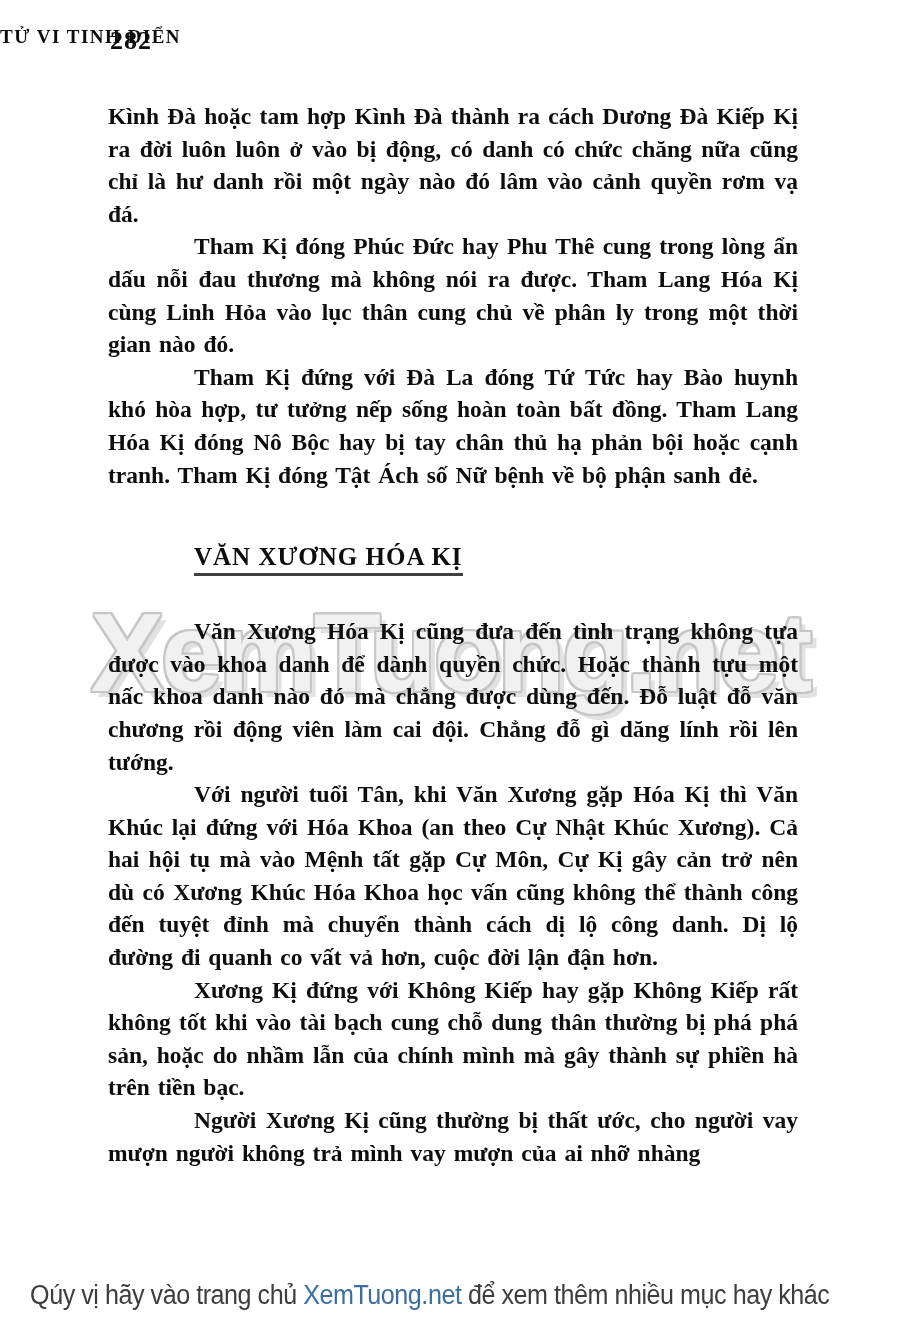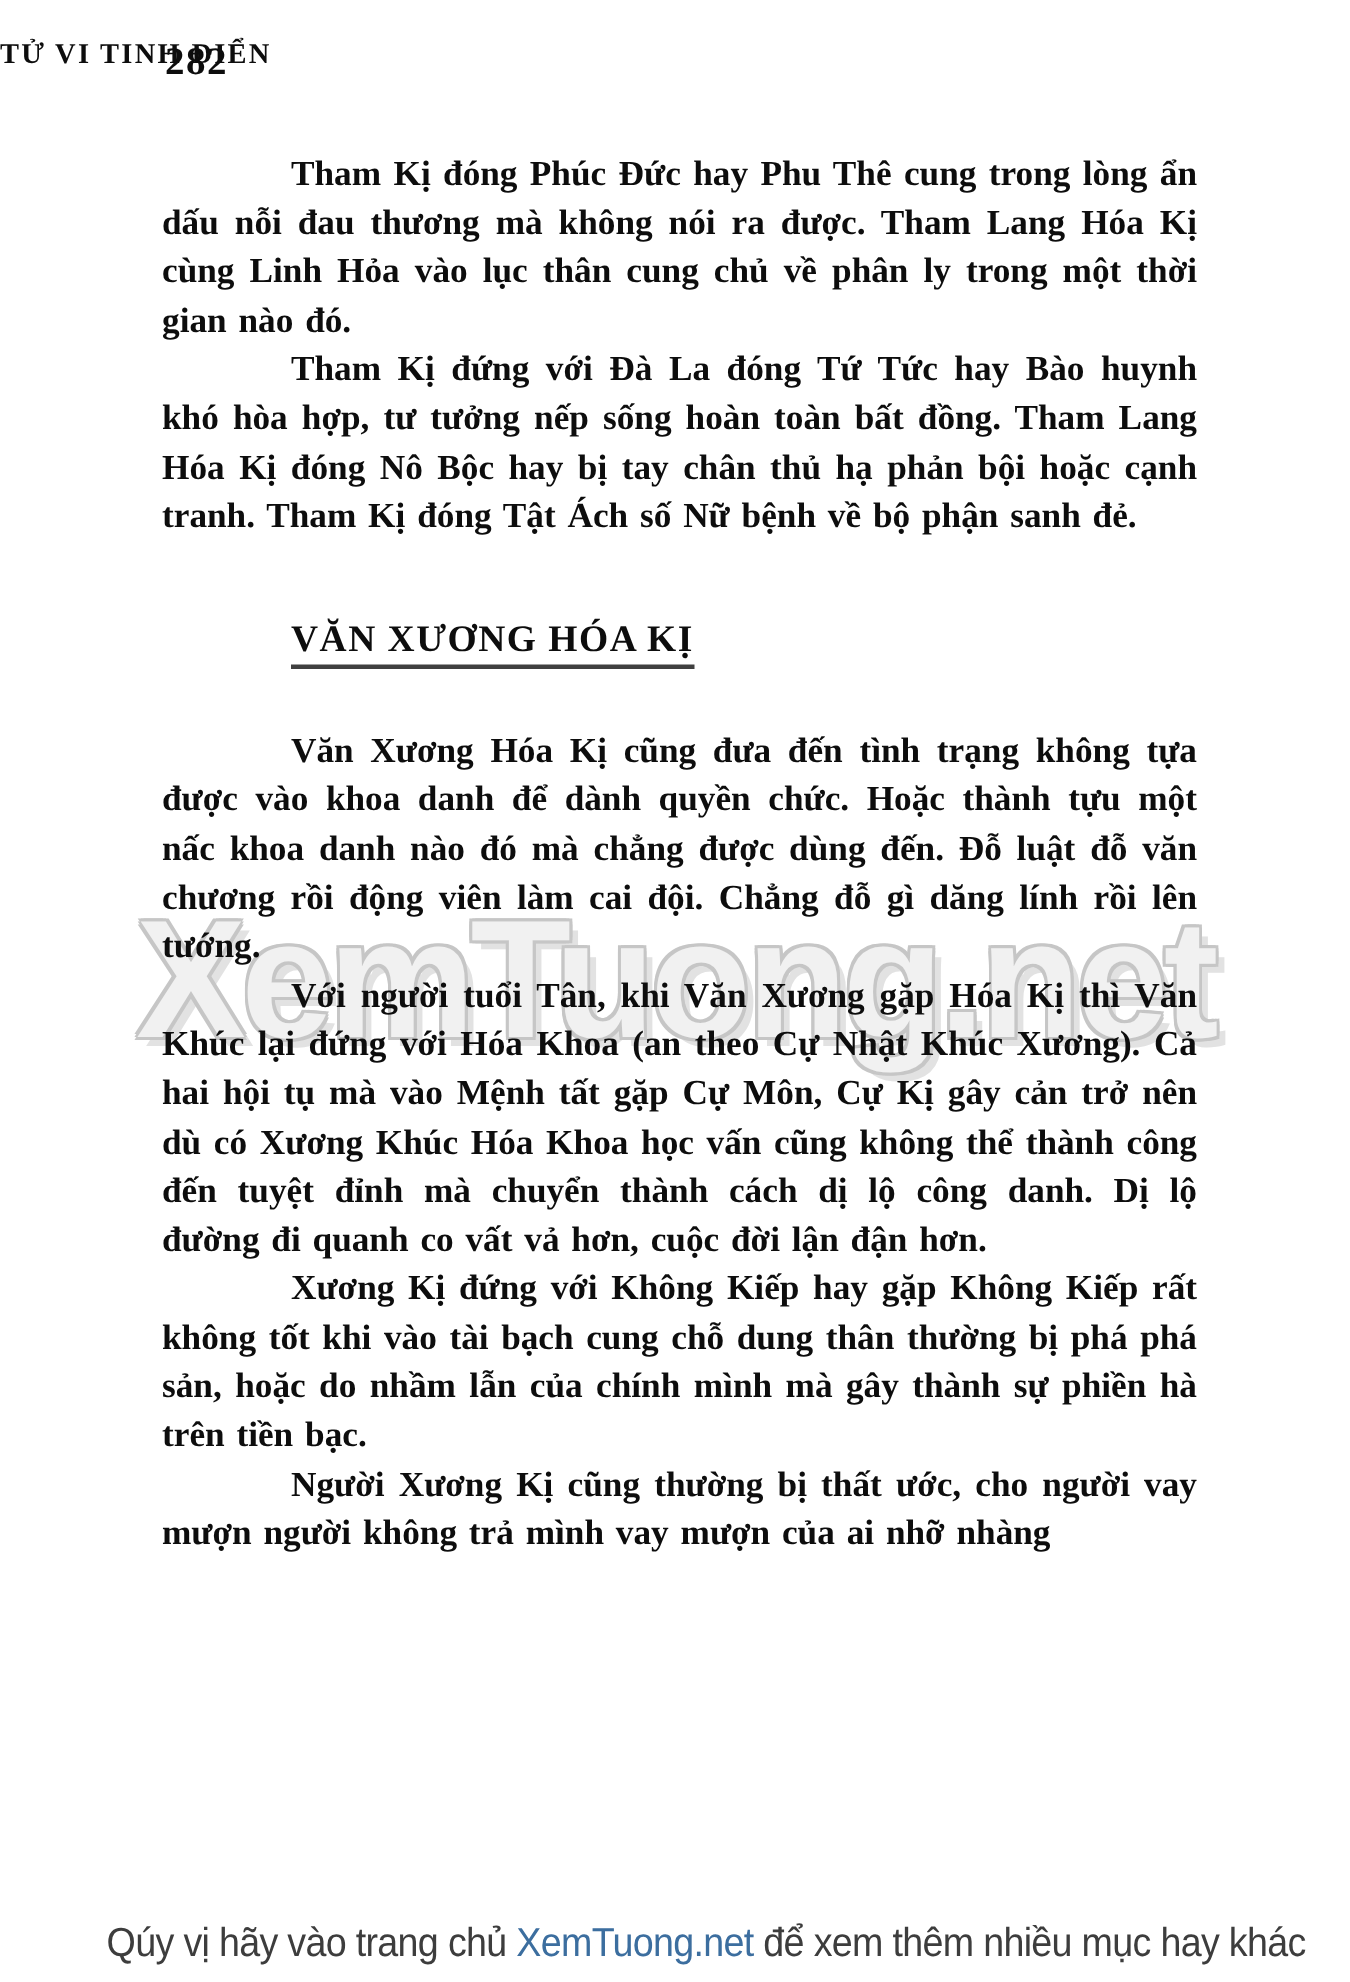--- a/index.html
+++ b/index.html
@@ -67,21 +67,21 @@
   }
   .section-heading .underlined {
     border-bottom: 3px solid #404040;
     padding-bottom: 3px;
   }
 
   
   .footer {
     position: absolute;
     left: 0; bottom: 10px; width: 100%;
-    text-align: right;
+    text-align: left;
     z-index: 1;
     font-family: "Liberation Sans", "DejaVu Sans", sans-serif;
     font-size: 27px;
     letter-spacing: -0.5px;
     color: #3d3d3d;
   }
   .footer-inner { display: inline-block; transform: scaleX(0.93); transform-origin: center; white-space: nowrap; }
   .footer-link { color: #3c6e9f; text-decoration: none; }
 </style>
 </head>
@@ -90,20 +90,21 @@
 <div class="page">
 
   <div class="header">
     <span class="page-number">282</span>
     <span class="running-title">TỬ VI TINH ĐIỂN</span>
   </div>
 
   <div class="watermark">XemTuong.net</div>
 
   <div class="body-column">
+    <p class="para no-indent">Kình Đà hoặc tam hợp Kình Đà thành ra cách Dương Đà Kiếp Kị ra đời luôn luôn ở vào bị động, có danh có chức chăng nữa cũng chỉ là hư danh rồi một ngày nào đó lâm vào cảnh quyền rơm vạ đá.</p>
     <p class="para">Tham Kị đóng Phúc Đức hay Phu Thê cung trong lòng ẩn dấu nỗi đau thương mà không nói ra được. Tham Lang Hóa Kị cùng Linh Hỏa vào lục thân cung chủ về phân ly trong một thời gian nào đó.</p>
     <p class="para">Tham Kị đứng với Đà La đóng Tứ Tức hay Bào huynh khó hòa hợp, tư tưởng nếp sống hoàn toàn bất đồng. Tham Lang Hóa Kị đóng Nô Bộc hay bị tay chân thủ hạ phản bội hoặc cạnh tranh. Tham Kị đóng Tật Ách số Nữ bệnh về bộ phận sanh đẻ.</p>
 
     <h2 class="section-heading"><span class="underlined">VĂN XƯƠNG HÓA KỊ</span></h2>
 
     <p class="para">Văn Xương Hóa Kị cũng đưa đến tình trạng không tựa được vào khoa danh để dành quyền chức. Hoặc thành tựu một nấc khoa danh nào đó mà chẳng được dùng đến. Đỗ luật đỗ văn chương rồi động viên làm cai đội. Chẳng đỗ gì dăng lính rồi lên tướng.</p>
     <p class="para">Với người tuổi Tân, khi Văn Xương gặp Hóa Kị thì Văn Khúc lại đứng với Hóa Khoa (an theo Cự Nhật Khúc Xương). Cả hai hội tụ mà vào Mệnh tất gặp Cự Môn, Cự Kị gây cản trở nên dù có Xương Khúc Hóa Khoa học vấn cũng không thể thành công đến tuyệt đỉnh mà chuyển thành cách dị lộ công danh. Dị lộ đường đi quanh co vất vả hơn, cuộc đời lận đận hơn.</p>
     <p class="para">Xương Kị đứng với Không Kiếp hay gặp Không Kiếp rất không tốt khi vào tài bạch cung chỗ dung thân thường bị phá phá sản, hoặc do nhầm lẫn của chính mình mà gây thành sự phiền hà trên tiền bạc.</p>
     <p class="para">Người Xương Kị cũng thường bị thất ước, cho người vay mượn người không trả mình vay mượn của ai nhỡ nhàng</p>
   </div>

